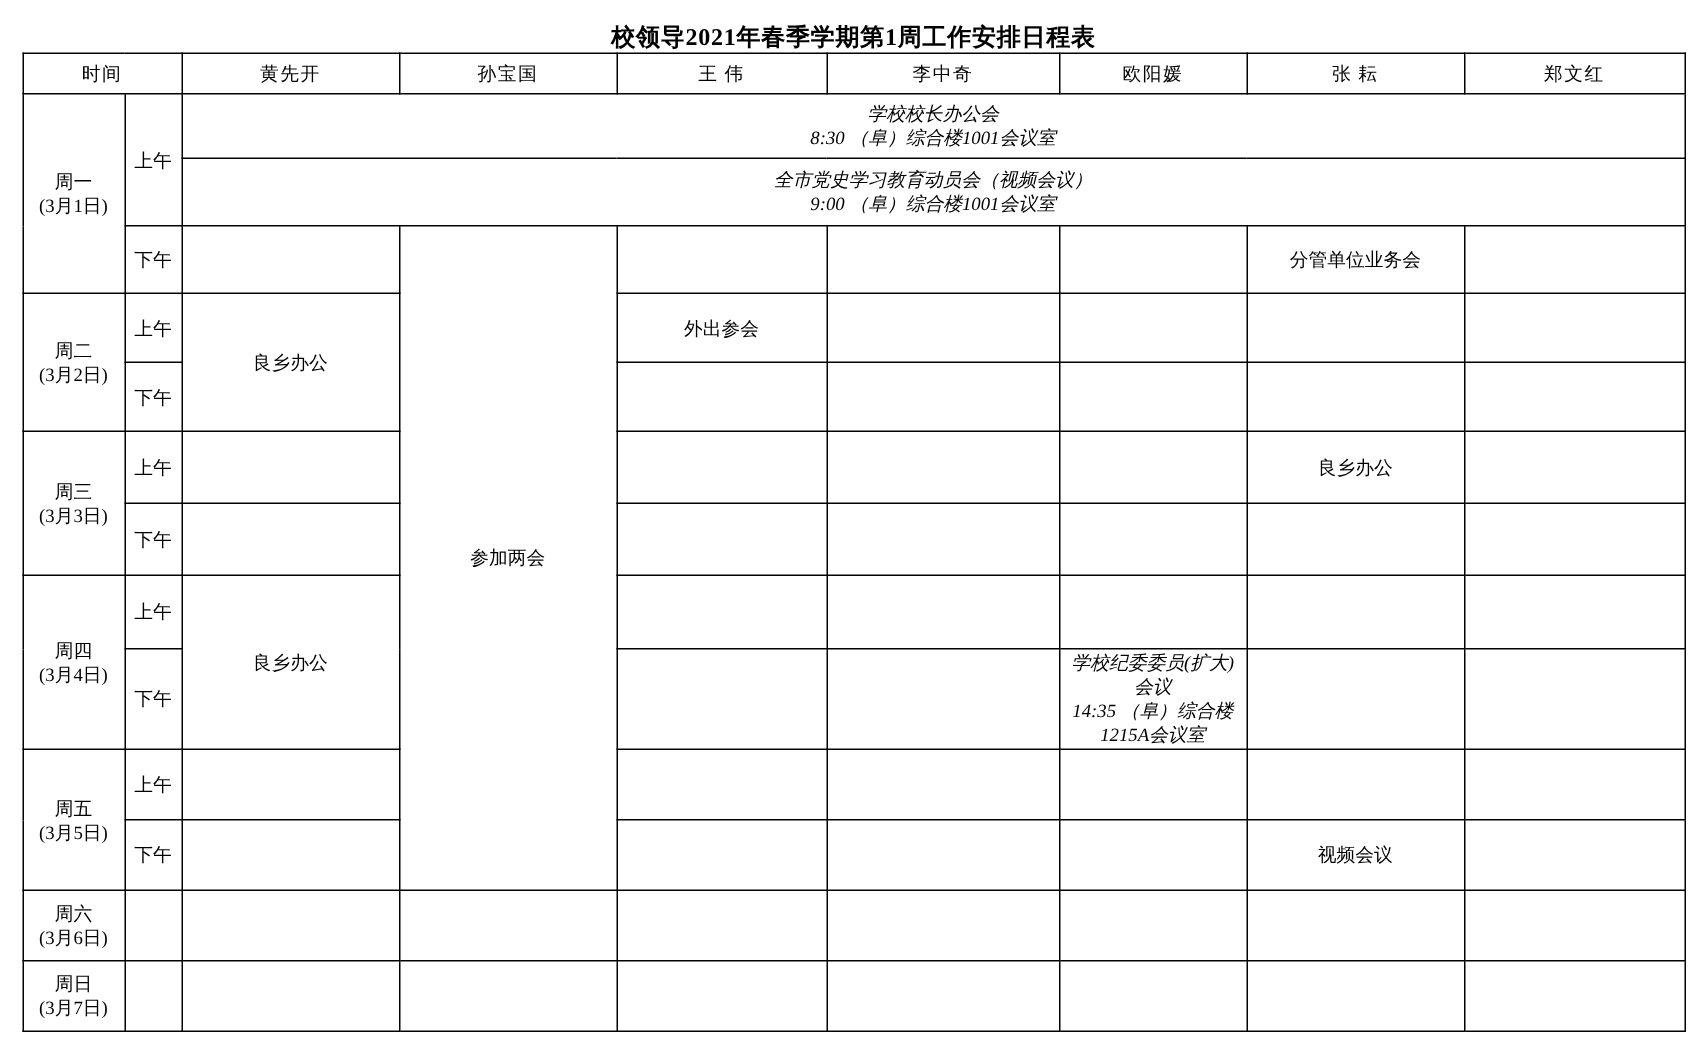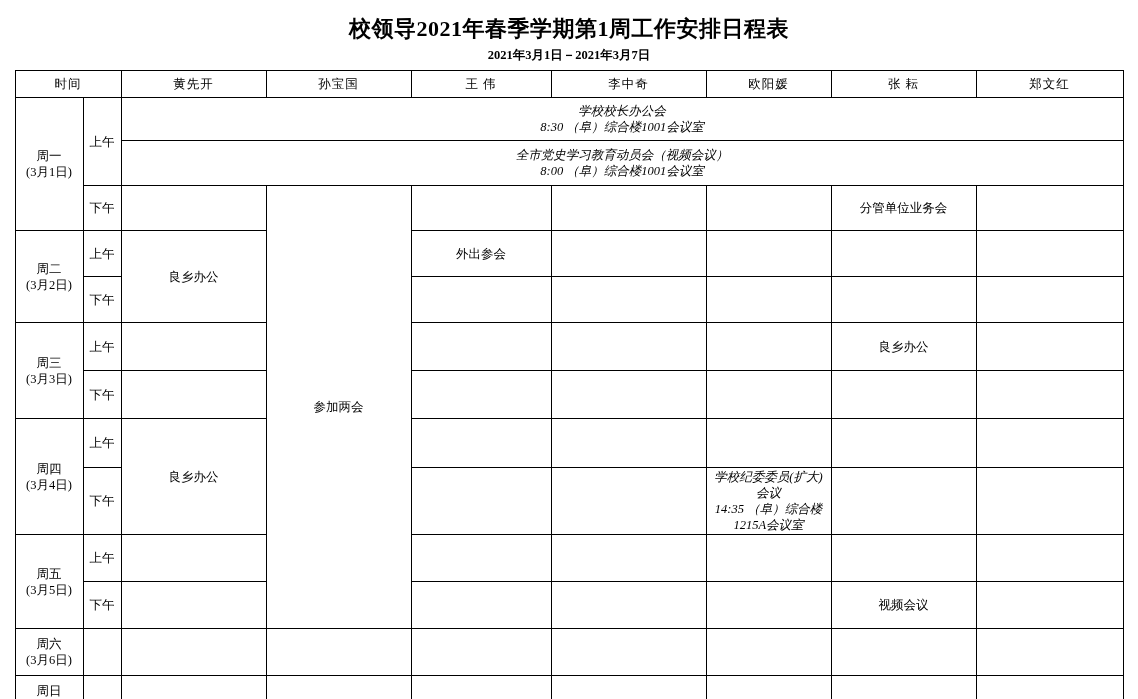--- a/index.html
+++ b/index.html
@@ -15,21 +15,21 @@
     overflow: hidden;
   }
   .page {
     position: relative;
     width: 1138px;
     height: 699px;
     box-sizing: border-box;
   }
   .doc-title {
     text-align: center;
-    font-size: 22px;
+    font-size: 16px;
     font-weight: 700;
     letter-spacing: 0.5px;
     padding-top: 16px;
     line-height: 1.2;
   }
   .doc-subtitle {
     text-align: center;
     font-size: 12.5px;
     font-weight: 700;
     padding-top: 6px;
@@ -75,21 +75,20 @@
   .thick-top {
     border-top-width: 2px;
   }
 </style>
 </head>
 <body>
 
 <div class="page">
 
   <div class="doc-title">校领导2021年春季学期第1周工作安排日程表</div>
-  <div class="doc-subtitle">2021年3月1日－2021年3月7日</div>
 
   <table class="schedule">
     <colgroup>
       <col style="width:68px">
       <col style="width:38px">
       <col style="width:145px">
       <col style="width:145px">
       <col style="width:140px">
       <col style="width:155px">
       <col style="width:125px">
@@ -114,21 +113,21 @@
         <td class="daycell thick-top" rowspan="3">
           <div>周一</div>
           <div>(3月1日)</div>
         </td>
         <td class="ampm thick-top" rowspan="2">上午</td>
         <td class="multiline thick-top" colspan="7" style="height:40px">学校校长办公会
 8:30 （阜）综合楼1001会议室</td>
       </tr>
       <tr>
         <td class="multiline" colspan="7" style="height:42px">全市党史学习教育动员会（视频会议）
-8:00 （阜）综合楼1001会议室</td>
+9:00 （阜）综合楼1001会议室</td>
       </tr>
 
       <tr>
         <td class="ampm">下午</td>
         <td style="height:42px"></td>
         <td rowspan="9">参加两会</td>
         <td></td>
         <td></td>
         <td></td>
         <td>分管单位业务会</td>

